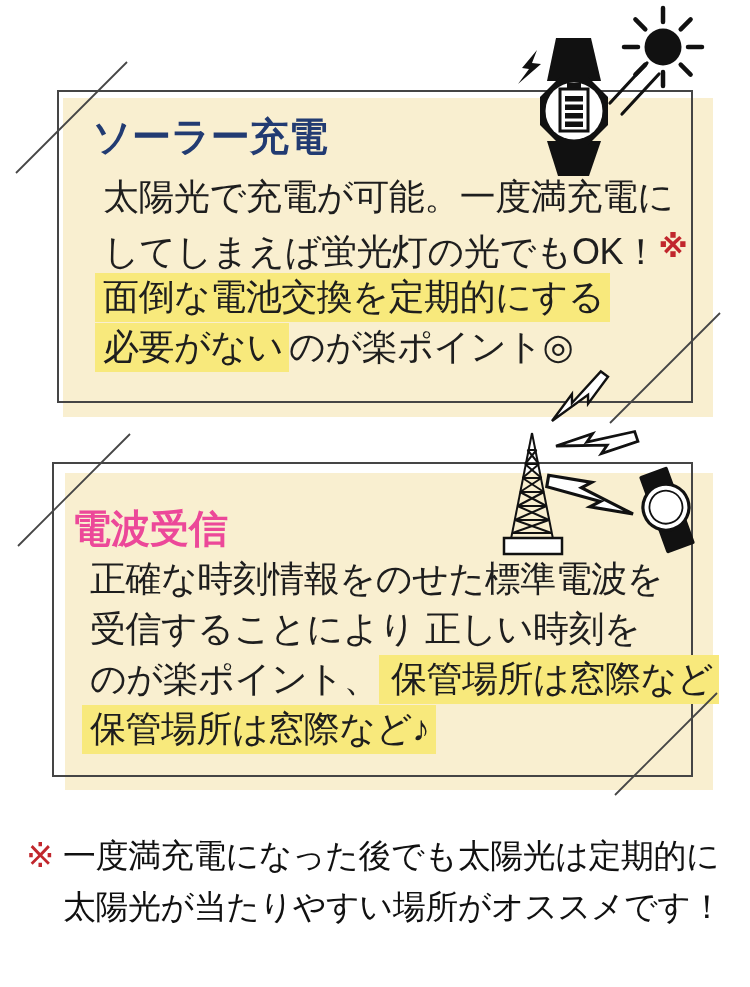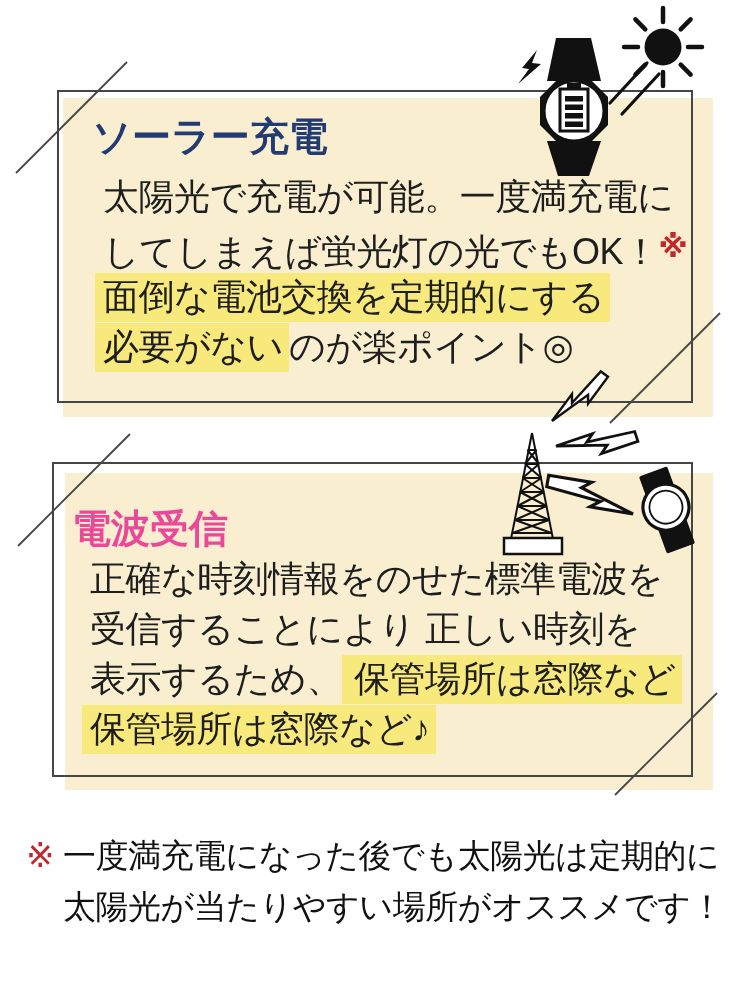--- a/index.html
+++ b/index.html
@@ -50,21 +50,21 @@
   <div class="line"><span class="hl hl-lead">面倒な電池交換を定期的にする</span></div>
   <div class="line"><span class="hl hl-lead">必要がない</span><span>のが楽ポイント◎</span></div>
 </div>
 
 <div class="panel-fill" id="radio-fill"></div>
 <div class="panel-border" id="radio-border"></div>
 <div class="panel-title" id="radio-title">電波受信</div>
 <div class="panel-body" id="radio-body">
   <div class="line"><span>正確な時刻情報をのせた標準電波を</span></div>
   <div class="line"><span>受信することにより 正しい時刻を</span></div>
-  <div class="line"><span>表示するため、</span><span class="hl">保管場所は窓際など</span></div>
+  <div class="line"><span>のが楽ポイント、</span><span class="hl">保管場所は窓際など</span></div>
   <div class="line"><span class="hl hl-lead">保管場所は窓際など♪</span></div>
 </div>
 
 <div id="footnote">
   <span class="marker">※</span>
   <div class="ftext">
     <div>一度満充電になった後でも太陽光は定期的に</div>
     <div>太陽光が当たりやすい場所がオススメです！</div>
   </div>
 </div>

